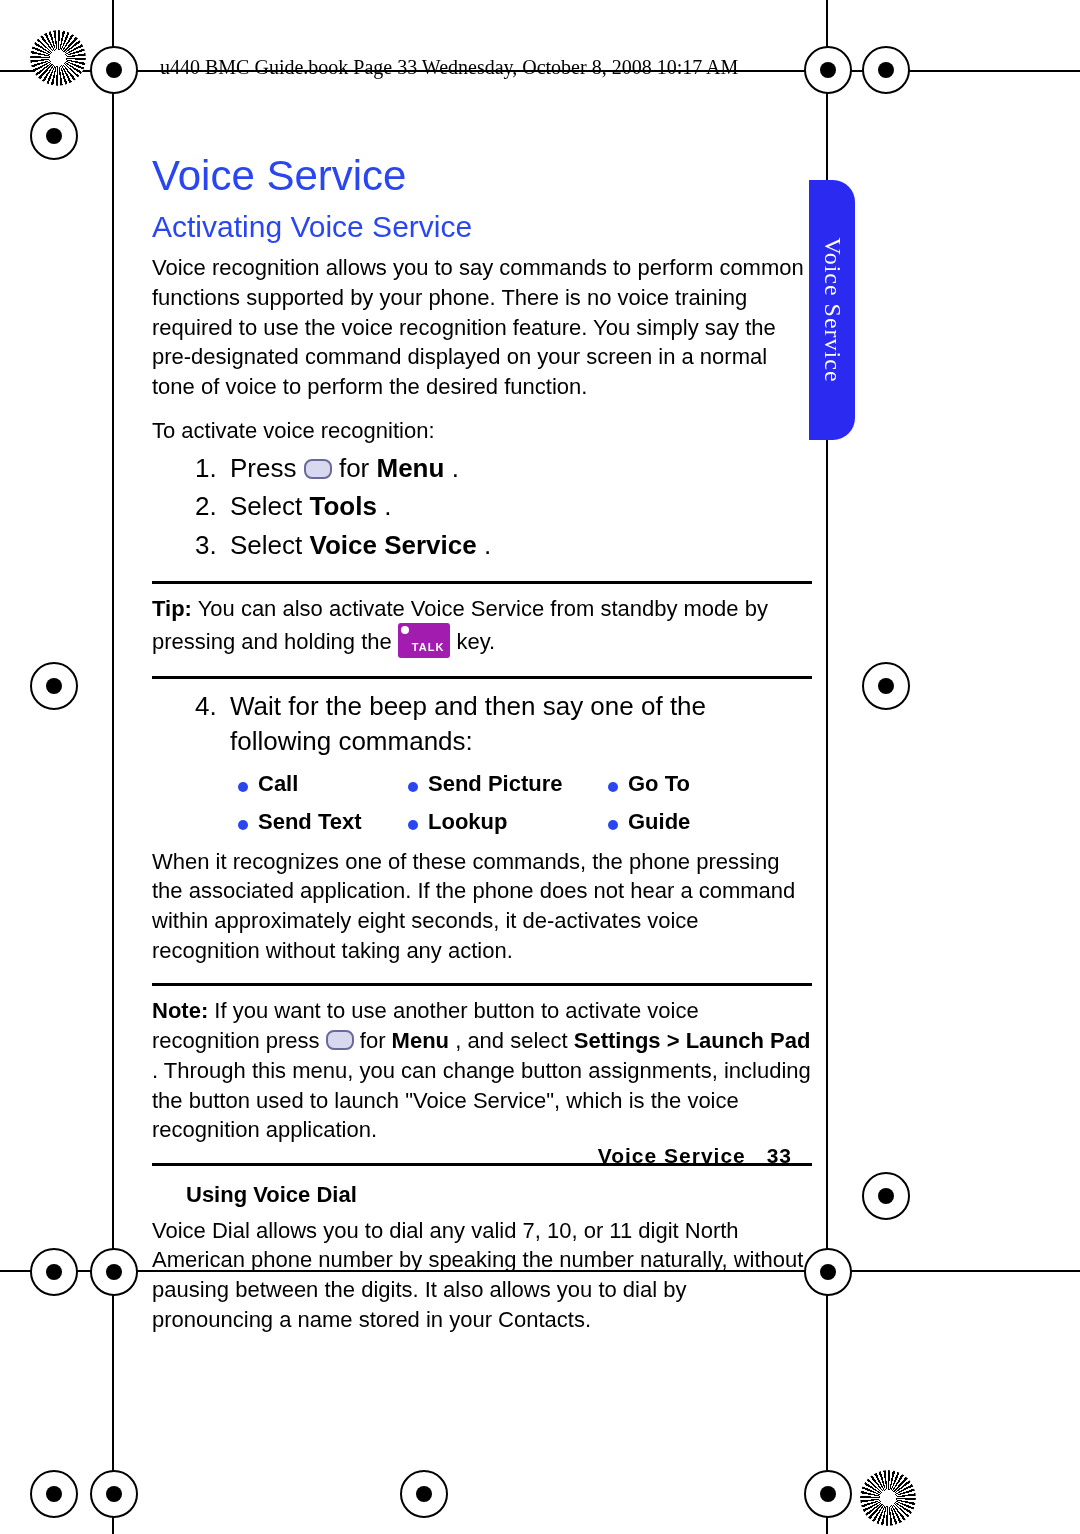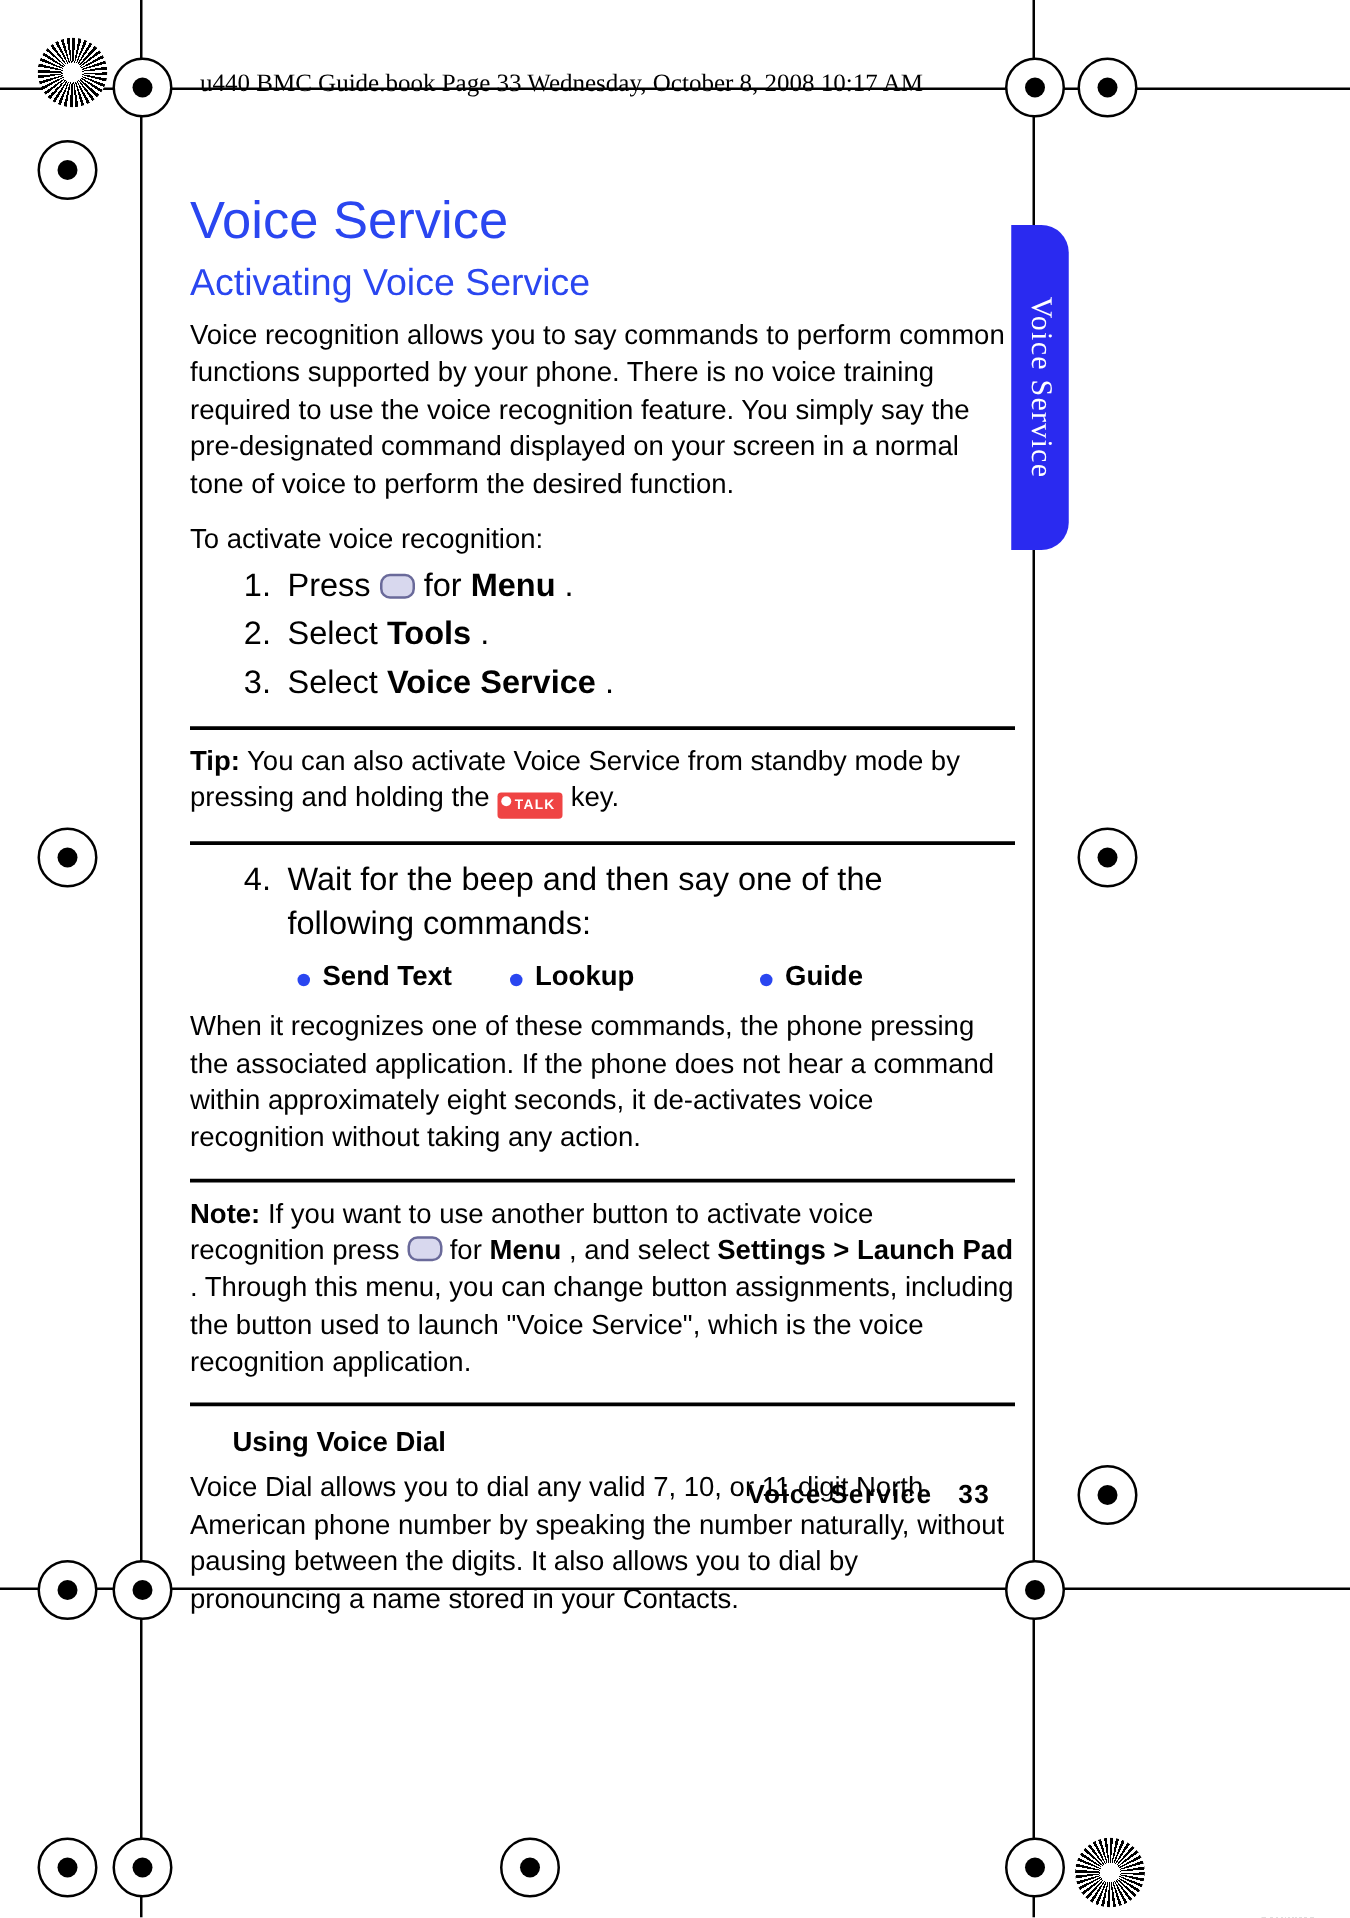--- a/index.html
+++ b/index.html
@@ -28,29 +28,29 @@
   .content{position:absolute;left:152px;top:148px;width:660px;color:#000;font-size:22px;line-height:1.35;}
   h1.vh{color:#2a46f0;font-weight:400;font-size:42px;margin:0 0 2px 0;}
   h2.sh{color:#2a46f0;font-weight:400;font-size:30px;margin:0 0 6px 0;}
   .bold{font-weight:bold;}
   .sub{font-weight:normal;font-size:22px;margin:14px 0 6px 0;}
   ol.steps{margin:4px 0 4px 72px;padding:0;}
   ol.steps li{margin:3px 0;padding-left:6px;font-size:26px;}
   .rule{border-top:3px solid #000;margin:18px 0 10px 0;}
   .tip{font-size:22px;}
   .key-oval{display:inline-block;width:24px;height:16px;border:2px solid #6a6a9a;border-radius:8px;background:#d8d8ee;vertical-align:-2px;}
-  .talk-key{display:inline-block;background:#ef4444;color:#fff;font-weight:bold;font-size:11px;padding:3px 6px 3px 14px;border-radius:3px;position:relative;vertical-align:-2px;letter-spacing:1px;}
+  .talk-key{display:inline-block;background:#a21caf;color:#fff;font-weight:bold;font-size:11px;padding:17px 6px 3px 14px;border-radius:3px;position:relative;vertical-align:-2px;letter-spacing:1px;}
   .talk-key::before{content:"";position:absolute;left:3px;top:3px;width:8px;height:8px;background:#fff;border-radius:50%;}
   .cmd-grid{margin:10px 0 10px 86px;}
   .cmd-row{display:flex;gap:0;}
   .cmd{display:flex;align-items:baseline;font-weight:bold;}
   .c1{width:170px;} .c2{width:200px;} .c3{width:160px;}
   .dot-b{display:inline-block;width:10px;height:10px;background:#2a46f0;border-radius:50%;margin-right:10px;position:relative;top:1px;}
   .sub2{font-weight:bold;font-size:22px;margin:14px 0 6px 34px;}
-  .footer{position:absolute;left:152px;top:1184px;width:640px;text-align:right;font-weight:bold;font-size:21px;letter-spacing:1px;}
+  .footer{position:absolute;left:152px;top:1144px;width:640px;text-align:right;font-weight:bold;font-size:21px;letter-spacing:1px;}
   .footer .pg{margin-left:14px;}
 </style>
 </head>
 <body>
 
 <div class="page">
 
   <div class="vline vl-l"></div>
   <div class="vline vl-r"></div>
   <div class="hline hl-t"></div>
@@ -171,20 +171,34 @@
     </div>
     <div class="rule"></div>
 
     <ol class="steps" start="4">
       <li>
         <span>Wait for the beep and then say one of the following commands:</span>
       </li>
     </ol>
 
     <div class="cmd-grid">
+      <div class="cmd-row">
+        <div class="cmd c1">
+            <span class="dot-b"></span>
+            <span>Call</span>
+          </div>
+        <div class="cmd c2">
+            <span class="dot-b"></span>
+            <span>Send Picture</span>
+          </div>
+        <div class="cmd c3">
+            <span class="dot-b"></span>
+            <span>Go To</span>
+          </div>
+      </div>
       <div class="cmd-row" style="margin-top:8px;">
         <div class="cmd c1">
             <span class="dot-b"></span>
             <span>Send Text</span>
           </div>
         <div class="cmd c2">
             <span class="dot-b"></span>
             <span>Lookup</span>
           </div>
         <div class="cmd c3">

